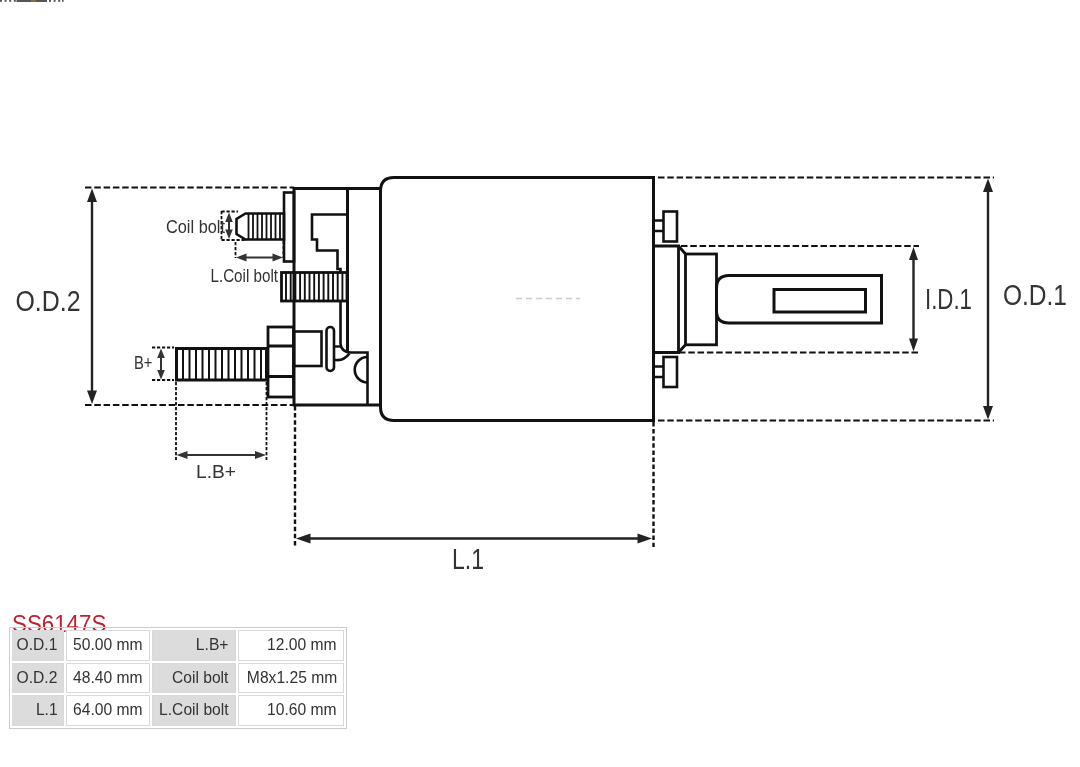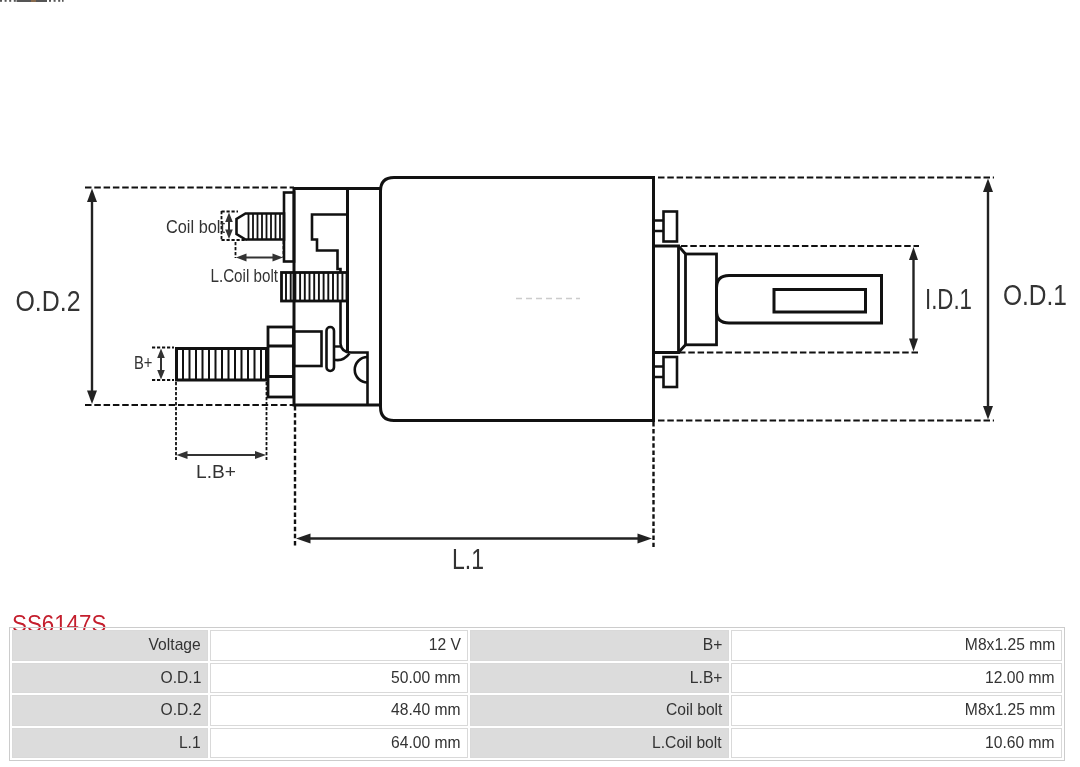--- a/index.html
+++ b/index.html
@@ -200,27 +200,20 @@
 
   <text x="134" y="368.5" font-size="17.5" fill="#333" textLength="18.5" lengthAdjust="spacingAndGlyphs">B+</text>
 
   <text x="196" y="478" font-size="17.5" fill="#333" textLength="40" lengthAdjust="spacingAndGlyphs">L.B+</text>
 </svg>
 
 <div class="pn"><span>SS6147S</span></div>
 
 <table class="ptable">
   <tbody>
-      <tr>
-
-    <td class="lbl" style="width:196px;"><span>Voltage</span></td>
-    <td class="val" style="width:258px;"><span>12 V</span></td>
-    <td class="lbl" style="width:259px;"><span>B+</span></td>
-    <td class="val" style="width:331px;"><span>M8x1.25 mm</span></td>
-  </tr>
   <tr>
 
     <td class="lbl"><span>O.D.1</span></td>
     <td class="val"><span>50.00 mm</span></td>
     <td class="lbl"><span>L.B+</span></td>
     <td class="val"><span>12.00 mm</span></td>
   </tr>
   <tr>
 
     <td class="lbl"><span>O.D.2</span></td>

